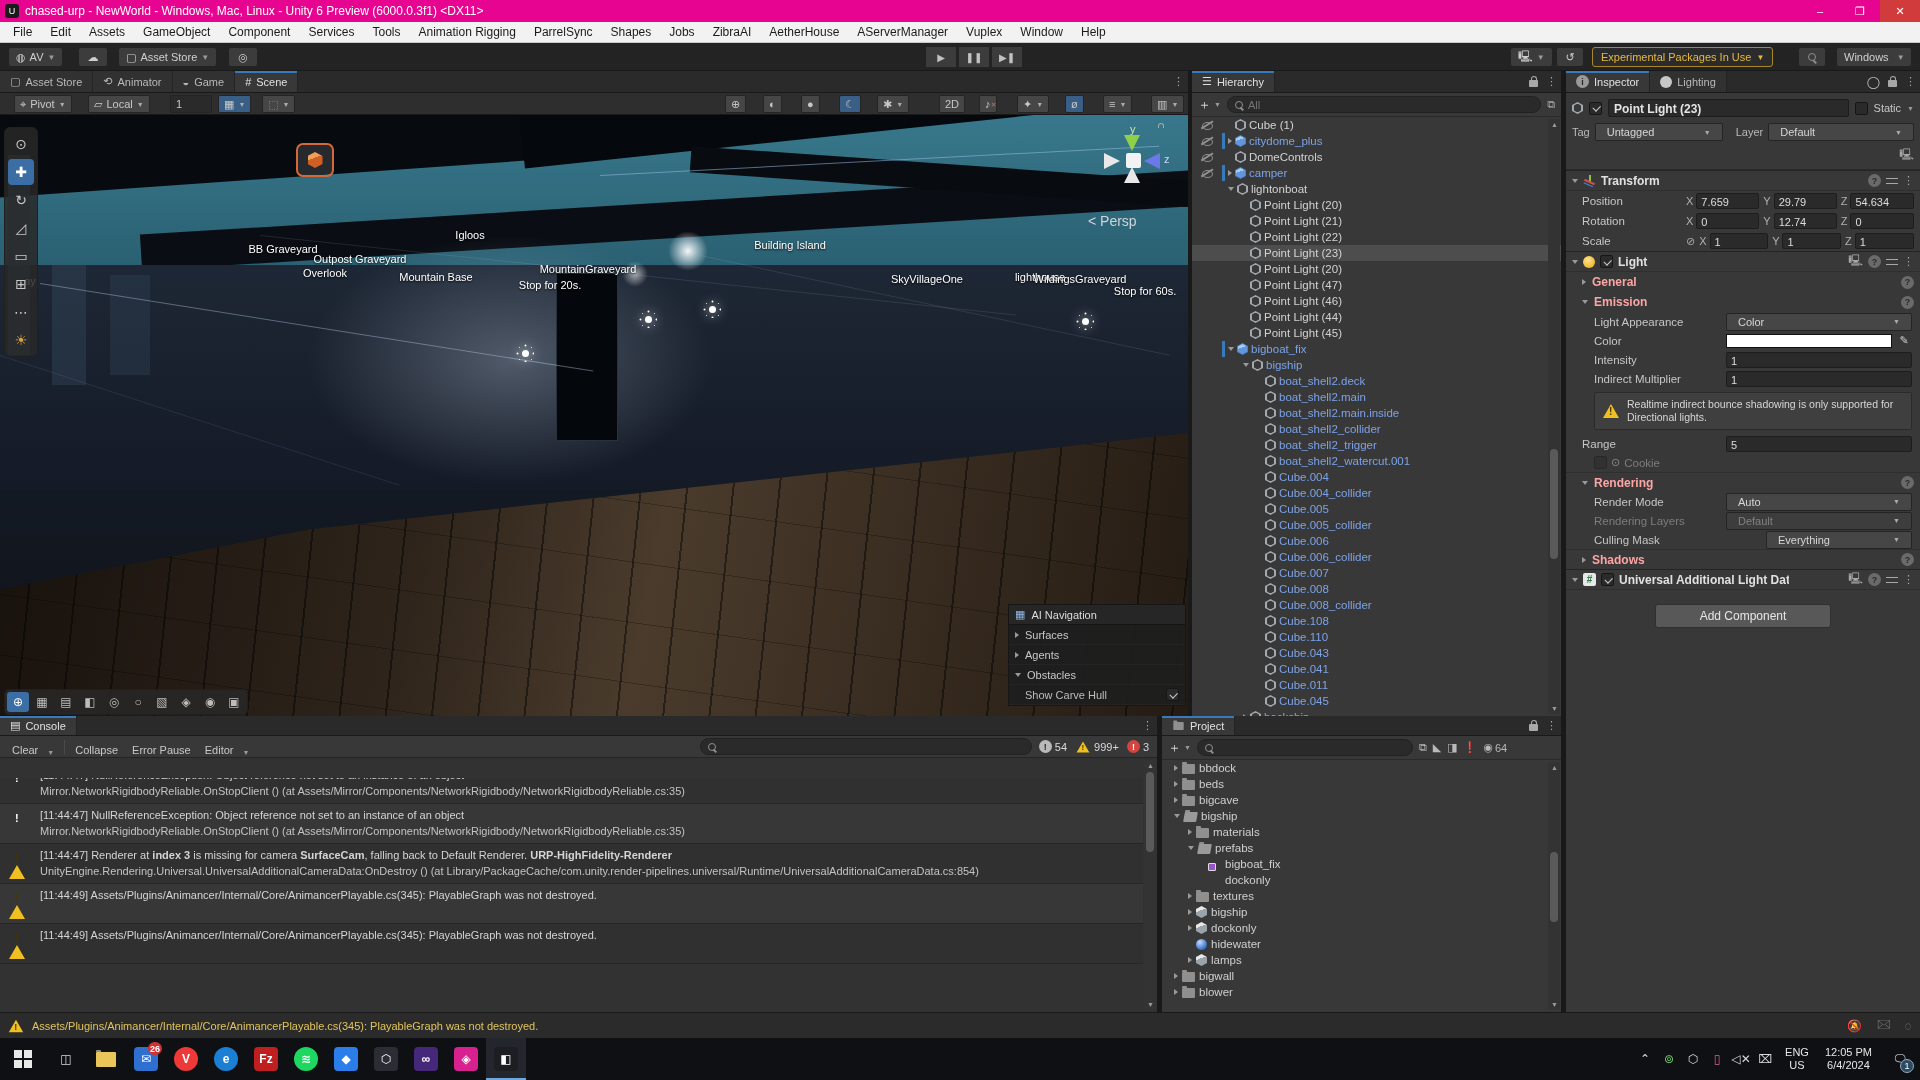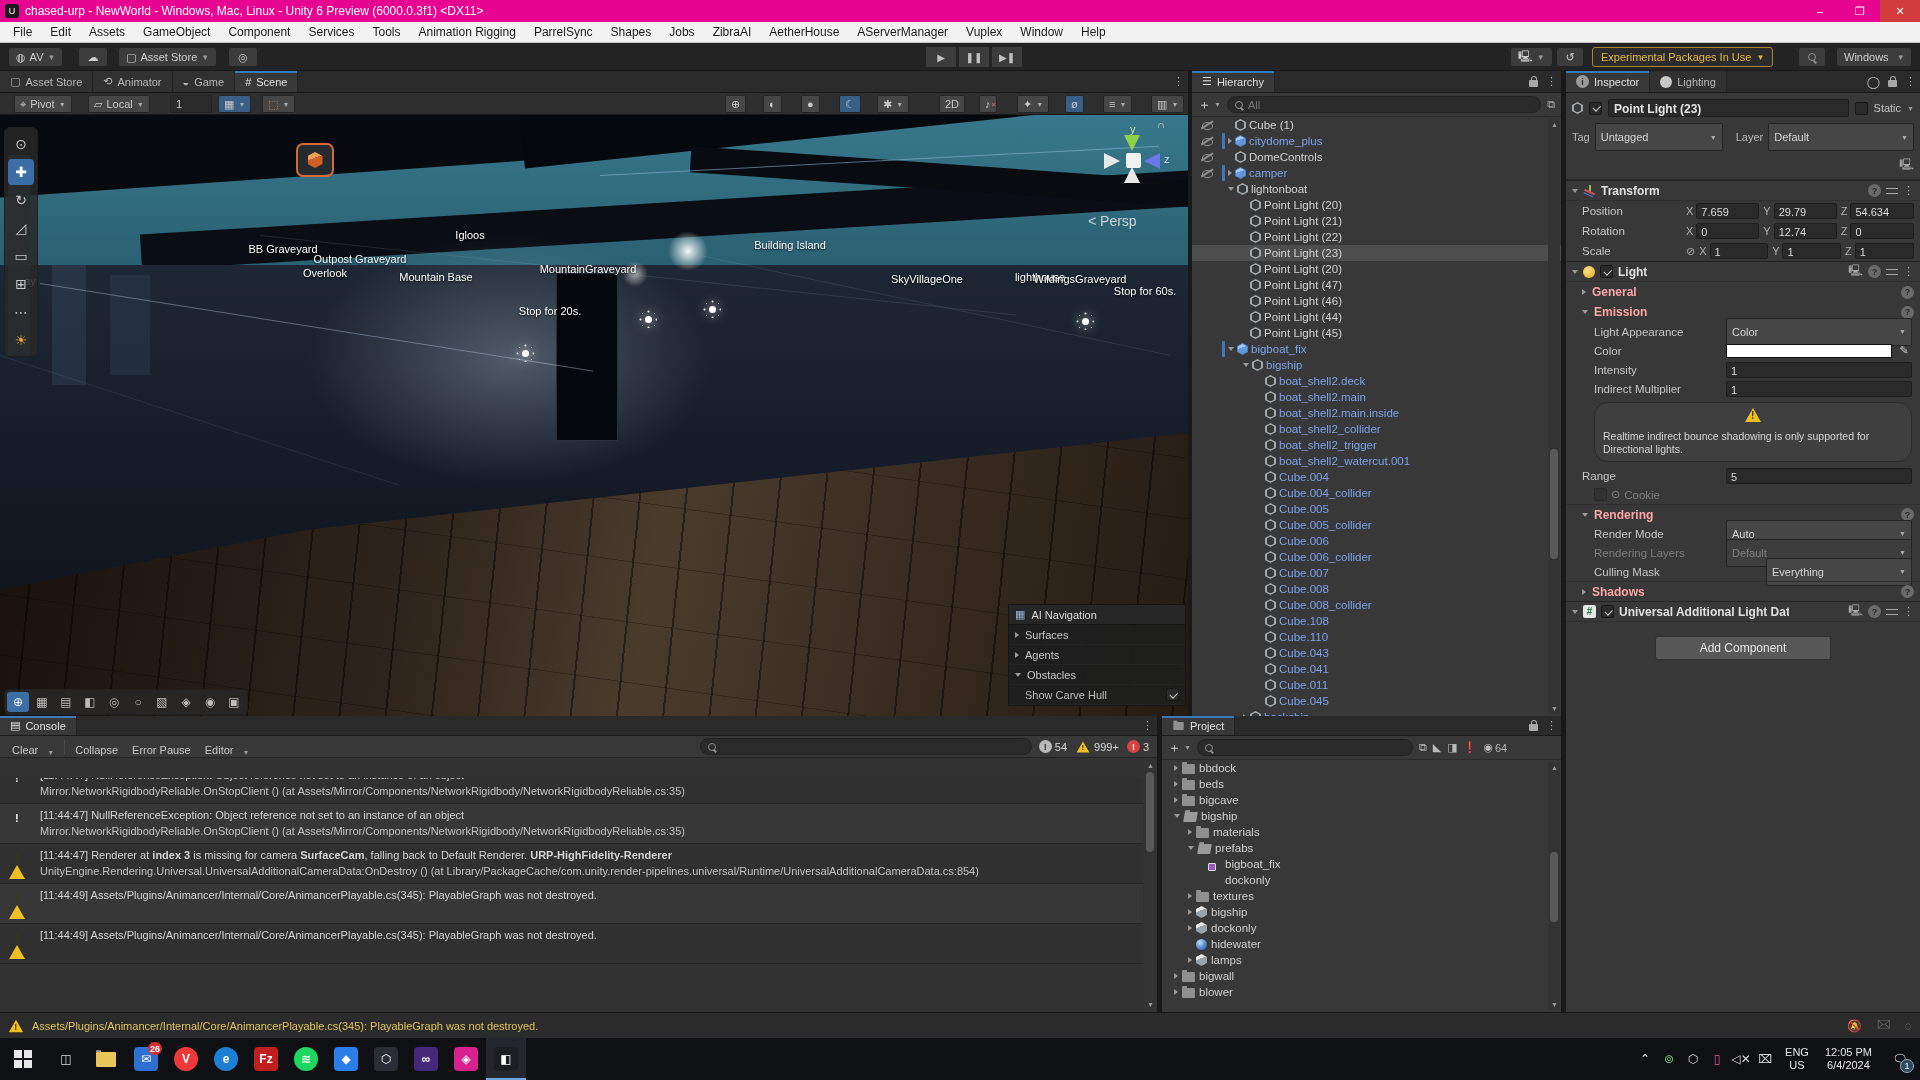--- a/index.html
+++ b/index.html
@@ -162,21 +162,21 @@
   .prow .lbl{font-size:11.5px;color:#cfcfcf;white-space:nowrap;}
   .ptool-ic{color:#b9b9b9;font-size:11px;display:flex;align-items:center;gap:2px;}
 
   
   #inspector{position:absolute;left:1566px;top:71px;width:354px;height:941px;background:#383838;display:flex;flex-direction:column;overflow:hidden;}
   #insp-body{flex:1;display:flex;flex-direction:column;overflow:hidden;}
   .ihead{padding:6px 6px 4px 6px;border-bottom:1px solid #2a2a2a;}
   .ihrow1{display:flex;align-items:center;gap:6px;}
   .iname{flex:1;background:#2a2a2a;border:1px solid #1d1d1d;border-radius:2px;height:18px;line-height:18px;padding:0 5px;font-weight:bold;color:#e4e4e4;font-size:12px;}
   .ihrow2{display:flex;align-items:center;gap:5px;margin-top:6px;font-size:11px;color:#b9b9b9;}
-  .dd{display:flex;align-items:center;background:#464646;border:1px solid #242424;border-radius:2px;height:28px;padding:0 5px;color:#d6d6d6;font-size:11px;gap:5px;}
+  .dd{display:flex;align-items:center;background:#464646;border:1px solid #242424;border-radius:2px;height:18px;padding:0 11px;color:#d6d6d6;font-size:11px;gap:5px;}
   .dd .sp{flex:1;} .dd .car{font-size:7px;color:#aaa;}
   .dd.dis{color:#808080;background:#3d3d3d;}
   .ihrow3{display:flex;justify-content:flex-end;margin-top:5px;}
   .comp-head{display:flex;align-items:center;gap:5px;height:21px;padding:0 6px;background:#383838;border-top:1px solid #242424;border-bottom:1px solid #2f2f2f;}
   .comp-head .title{font-weight:bold;color:#e0e0e0;font-size:12px;}
   .comp-head .sp{flex:1;}
   .hicon{color:#a8a8a8;font-size:11px;}
   .qm{width:13px;height:13px;border-radius:50%;background:#6a6a6a;color:#2a2a2a;font-size:9px;font-weight:bold;display:flex;align-items:center;justify-content:center;}
   .preset-ic{position:relative;width:12px;height:10px;}
   .preset-ic::before,.preset-ic::after{content:"";position:absolute;left:0;width:12px;height:1.6px;background:#a8a8a8;}
@@ -186,21 +186,21 @@
   .axf{flex:1;display:flex;align-items:center;gap:3px;}
   .axf .ax{color:#b0b0b0;font-size:11px;}
   .fld{flex:1;background:#2a2a2a;border:1px solid #1d1d1d;border-radius:2px;height:16px;line-height:16px;padding:0 4px;color:#dcdcdc;font-size:11px;min-width:0;}
   .secrow{display:flex;align-items:center;gap:6px;height:20px;padding:0 6px 0 16px;}
   .secrow .st{font-weight:bold;color:#fca5a5;font-size:12px;flex:1;}
   .irow{display:flex;align-items:center;height:19px;padding:0 8px 0 28px;gap:4px;}
   .irow .rl{width:128px;flex:none;font-size:11.5px;color:#c6c6c6;}
   .irow .rl.dis{color:#7d7d7d;}
   .colorbar{flex:1;height:14px;background:#fff;border:1px solid #111;}
   .eyedrop{width:16px;color:#c9c9c9;font-size:11px;text-align:center;}
-  .helpbox{display:flex;align-items:center;gap:8px;background:#3f3f3f;border:1px solid #2a2a2a;border-radius:14px;margin:4px 8px 4px 28px;padding:5px 8px;flex-direction:column;}
+  .helpbox{display:flex;align-items:center;gap:8px;background:#3f3f3f;border:1px solid #2a2a2a;border-radius:2px;margin:4px 8px 4px 28px;padding:5px 8px;}
   .helpbox .txt{font-size:10.5px;color:#d6d6d6;line-height:13px;}
   .lightbulb-ic{width:12px;height:12px;border-radius:50%;background:radial-gradient(circle at 40% 35%,#ffe28a,#e8a912);flex:none;}
   .script-ic{width:13px;height:13px;background:#e8e8e8;border-radius:2px;color:#2d7d46;font-size:10px;font-weight:bold;display:flex;align-items:center;justify-content:center;}
   .xyz-ic{position:relative;width:13px;height:13px;}
   .xyz-ic::before{content:"";position:absolute;left:6px;top:1px;width:2px;height:7px;background:#8ec04a;}
   .xyz-ic::after{content:"";position:absolute;left:1px;top:7px;width:11px;height:2px;background:#d05050;transform:rotate(24deg);box-shadow:0 0 0 0 #5080d0, 0 3px 0 -0.5px #5080d0;}
   .addcomp{width:176px;height:24px;margin:14px auto 0 auto;background:#585858;border:1px solid #303030;border-radius:3px;color:#e6e6e6;font-size:12px;display:flex;align-items:center;justify-content:center;}
   .asset-labels{height:24px;border-top:1px solid #2a2a2a;display:flex;align-items:center;padding:0 8px;font-size:11px;color:#c9c9c9;}
 
   
@@ -416,21 +416,21 @@
       </div>
 
     <div id="scene-labels">
         <div class="scene-label" style="left: 30px; top: 160px;">ay</div>
         <div class="scene-label" style="left: 283px; top: 128px;">BB Graveyard</div>
         <div class="scene-label" style="left: 360px; top: 138px;">Outpost Graveyard</div>
         <div class="scene-label" style="left: 325px; top: 152px;">Overlook</div>
         <div class="scene-label" style="left: 470px; top: 114px;">Igloos</div>
         <div class="scene-label" style="left: 436px; top: 156px;">Mountain Base</div>
         <div class="scene-label" style="left: 588px; top: 148px;">MountainGraveyard</div>
-        <div class="scene-label" style="left: 550px; top: 164px; margin-top: 26px;">Stop for 20s.</div>
+        <div class="scene-label" style="left: 550px; top: 164px;">Stop for 20s.</div>
         <div class="scene-label" style="left: 790px; top: 124px;">Building Island</div>
         <div class="scene-label" style="left: 927px; top: 158px;">SkyVillageOne</div>
         <div class="scene-label" style="left: 1040px; top: 156px;">lighthouse</div>
         <div class="scene-label" style="left: 1080px; top: 158px;">WildingsGraveyard</div>
         <div class="scene-label" style="left: 1145px; top: 170px;">Stop for 60s.</div>
       </div>
     <div id="scene-bulbs">
         <div class="bulbg" style="left: 516px; top: 229px;"></div>
         <div class="bulbg" style="left: 639px; top: 195px;"></div>
         <div class="bulbg" style="left: 703px; top: 185px;"></div>

